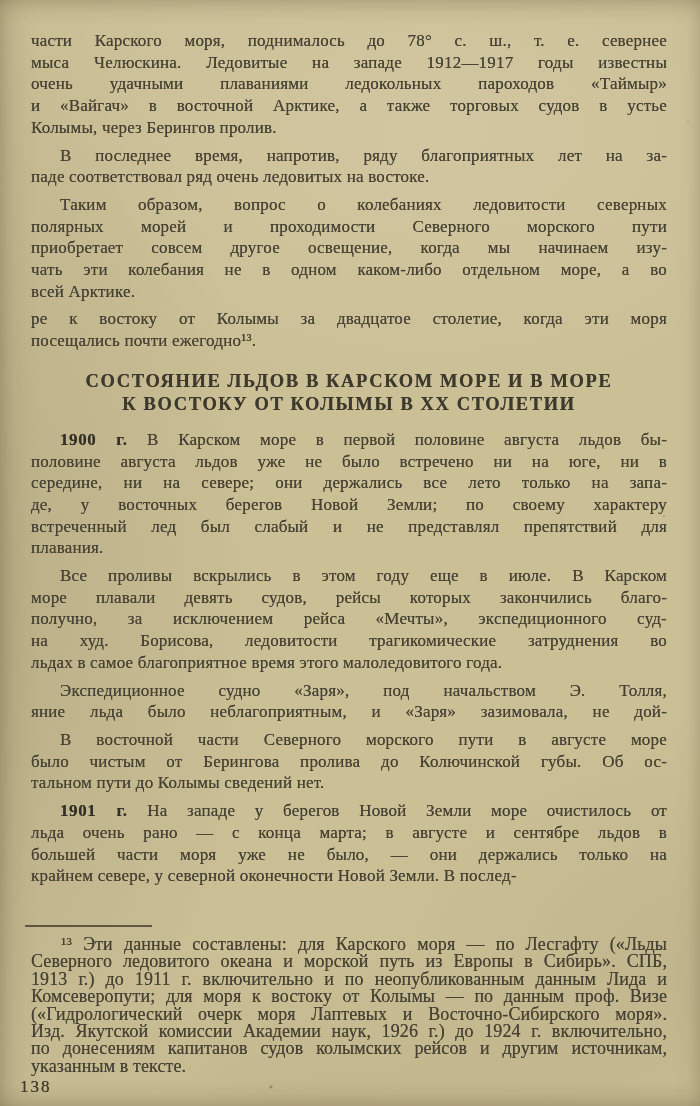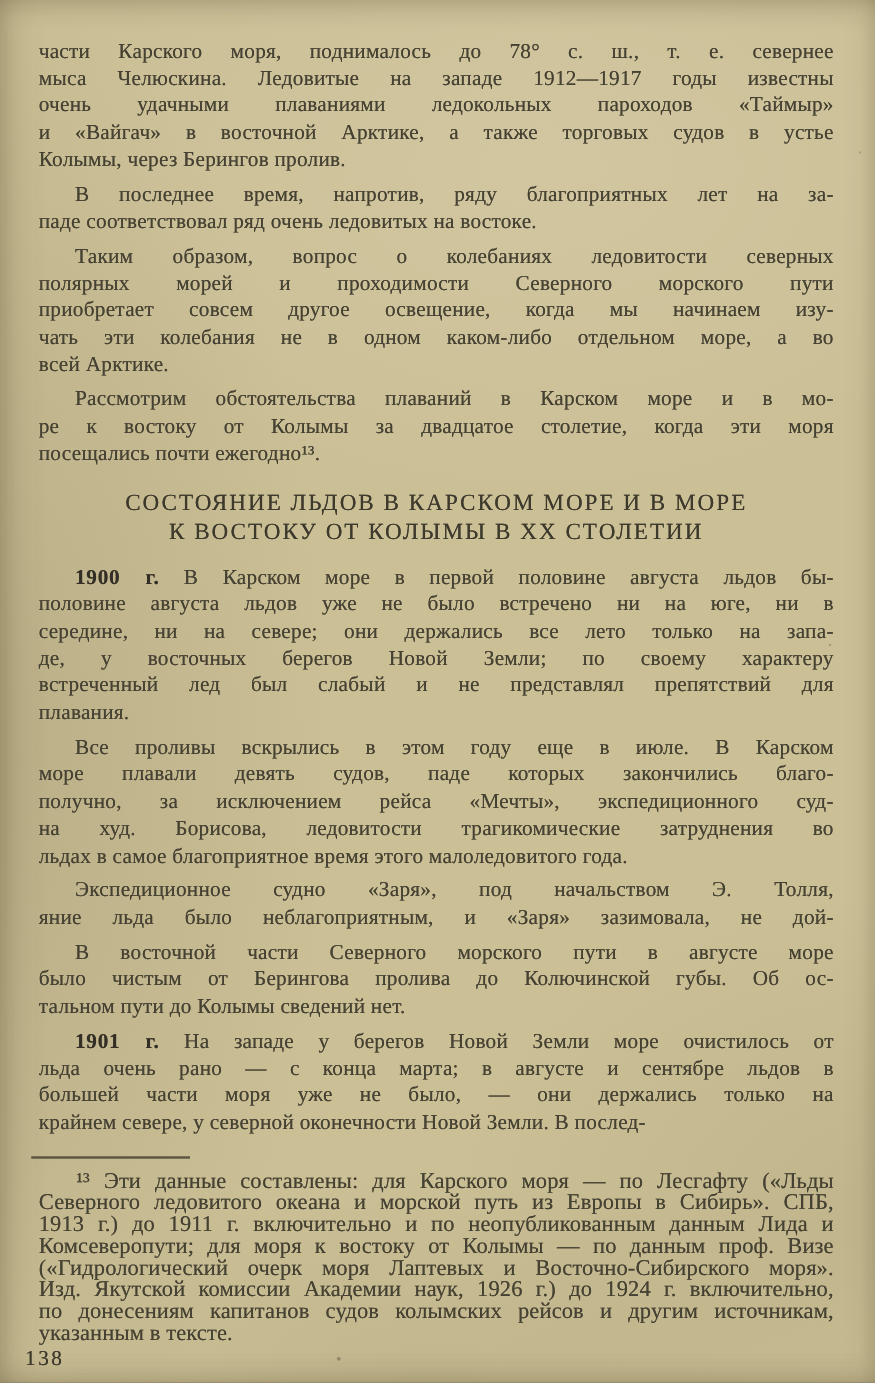--- a/index.html
+++ b/index.html
@@ -52,20 +52,21 @@
     margin:18px 0 13px 0;
     text-align:center;
   }
   .heading .hline{
     display:block;
     font-size:18.5px;
     line-height:23px;
     letter-spacing:1.6px;
     color:#3d392d;
     text-shadow:0 0 0.5px rgba(58,52,38,0.8);
+    font-weight:bold;
   }
   .footnote-area{
     position:absolute;left:25px;top:925px;width:648px;
   }
   .footnote-sep{
     width:127px;height:0;
     border-top:2px solid rgba(68,62,46,0.8);
     margin:0 0 9px 0;
   }
   .footnote .line{
@@ -100,41 +101,40 @@
           <span class="line last">паде соответствовал ряд очень ледовитых на востоке.</span>
         </p>
         <p class="para">
           <span class="line indent">Таким образом, вопрос о колебаниях ледовитости северных</span>
           <span class="line">полярных морей и проходимости Северного морского пути</span>
           <span class="line">приобретает совсем другое освещение, когда мы начинаем изу-</span>
           <span class="line">чать эти колебания не в одном каком-либо отдельном море, а во</span>
           <span class="line last">всей Арктике.</span>
         </p>
         <p class="para">
-          <span class="line indent">Рассмотрим обстоятельства плаваний в Карском море и в мо-</span>
           <span class="line">ре к востоку от Колымы за двадцатое столетие, когда эти моря</span>
           <span class="line last">посещались почти ежегодно¹³.</span>
         </p>
       </div>
     <div class="heading" id="heading">
         <span class="hline">СОСТОЯНИЕ ЛЬДОВ В КАРСКОМ МОРЕ И В МОРЕ</span>
         <span class="hline">К ВОСТОКУ ОТ КОЛЫМЫ В XX СТОЛЕТИИ</span>
       </div>
     <div id="paras-after">
         <p class="para">
           <span class="line indent"><b>1900 г.</b> В Карском море в первой половине августа льдов бы-</span>
           <span class="line">половине августа льдов уже не было встречено ни на юге, ни в</span>
           <span class="line">середине, ни на севере; они держались все лето только на запа-</span>
           <span class="line">де, у восточных берегов Новой Земли; по своему характеру</span>
           <span class="line">встреченный лед был слабый и не представлял препятствий для</span>
           <span class="line last">плавания.</span>
         </p>
         <p class="para">
           <span class="line indent">Все проливы вскрылись в этом году еще в июле. В Карском</span>
-          <span class="line">море плавали девять судов, паде которых закончились благо-</span>
+          <span class="line">море плавали девять судов, рейсы которых закончились благо-</span>
           <span class="line">получно, за исключением рейса «Мечты», экспедиционного суд-</span>
           <span class="line">на худ. Борисова, ледовитости трагикомические затруднения во</span>
           <span class="line last">льдах в самое благоприятное время этого малоледовитого года.</span>
         </p>
         <p class="para">
           <span class="line indent">Экспедиционное судно «Заря», под начальством Э. Толля,</span>
           <span class="line">яние льда было неблагоприятным, и «Заря» зазимовала, не дой-</span>
         </p>
         <p class="para">
           <span class="line indent">В восточной части Северного морского пути в августе море</span>

